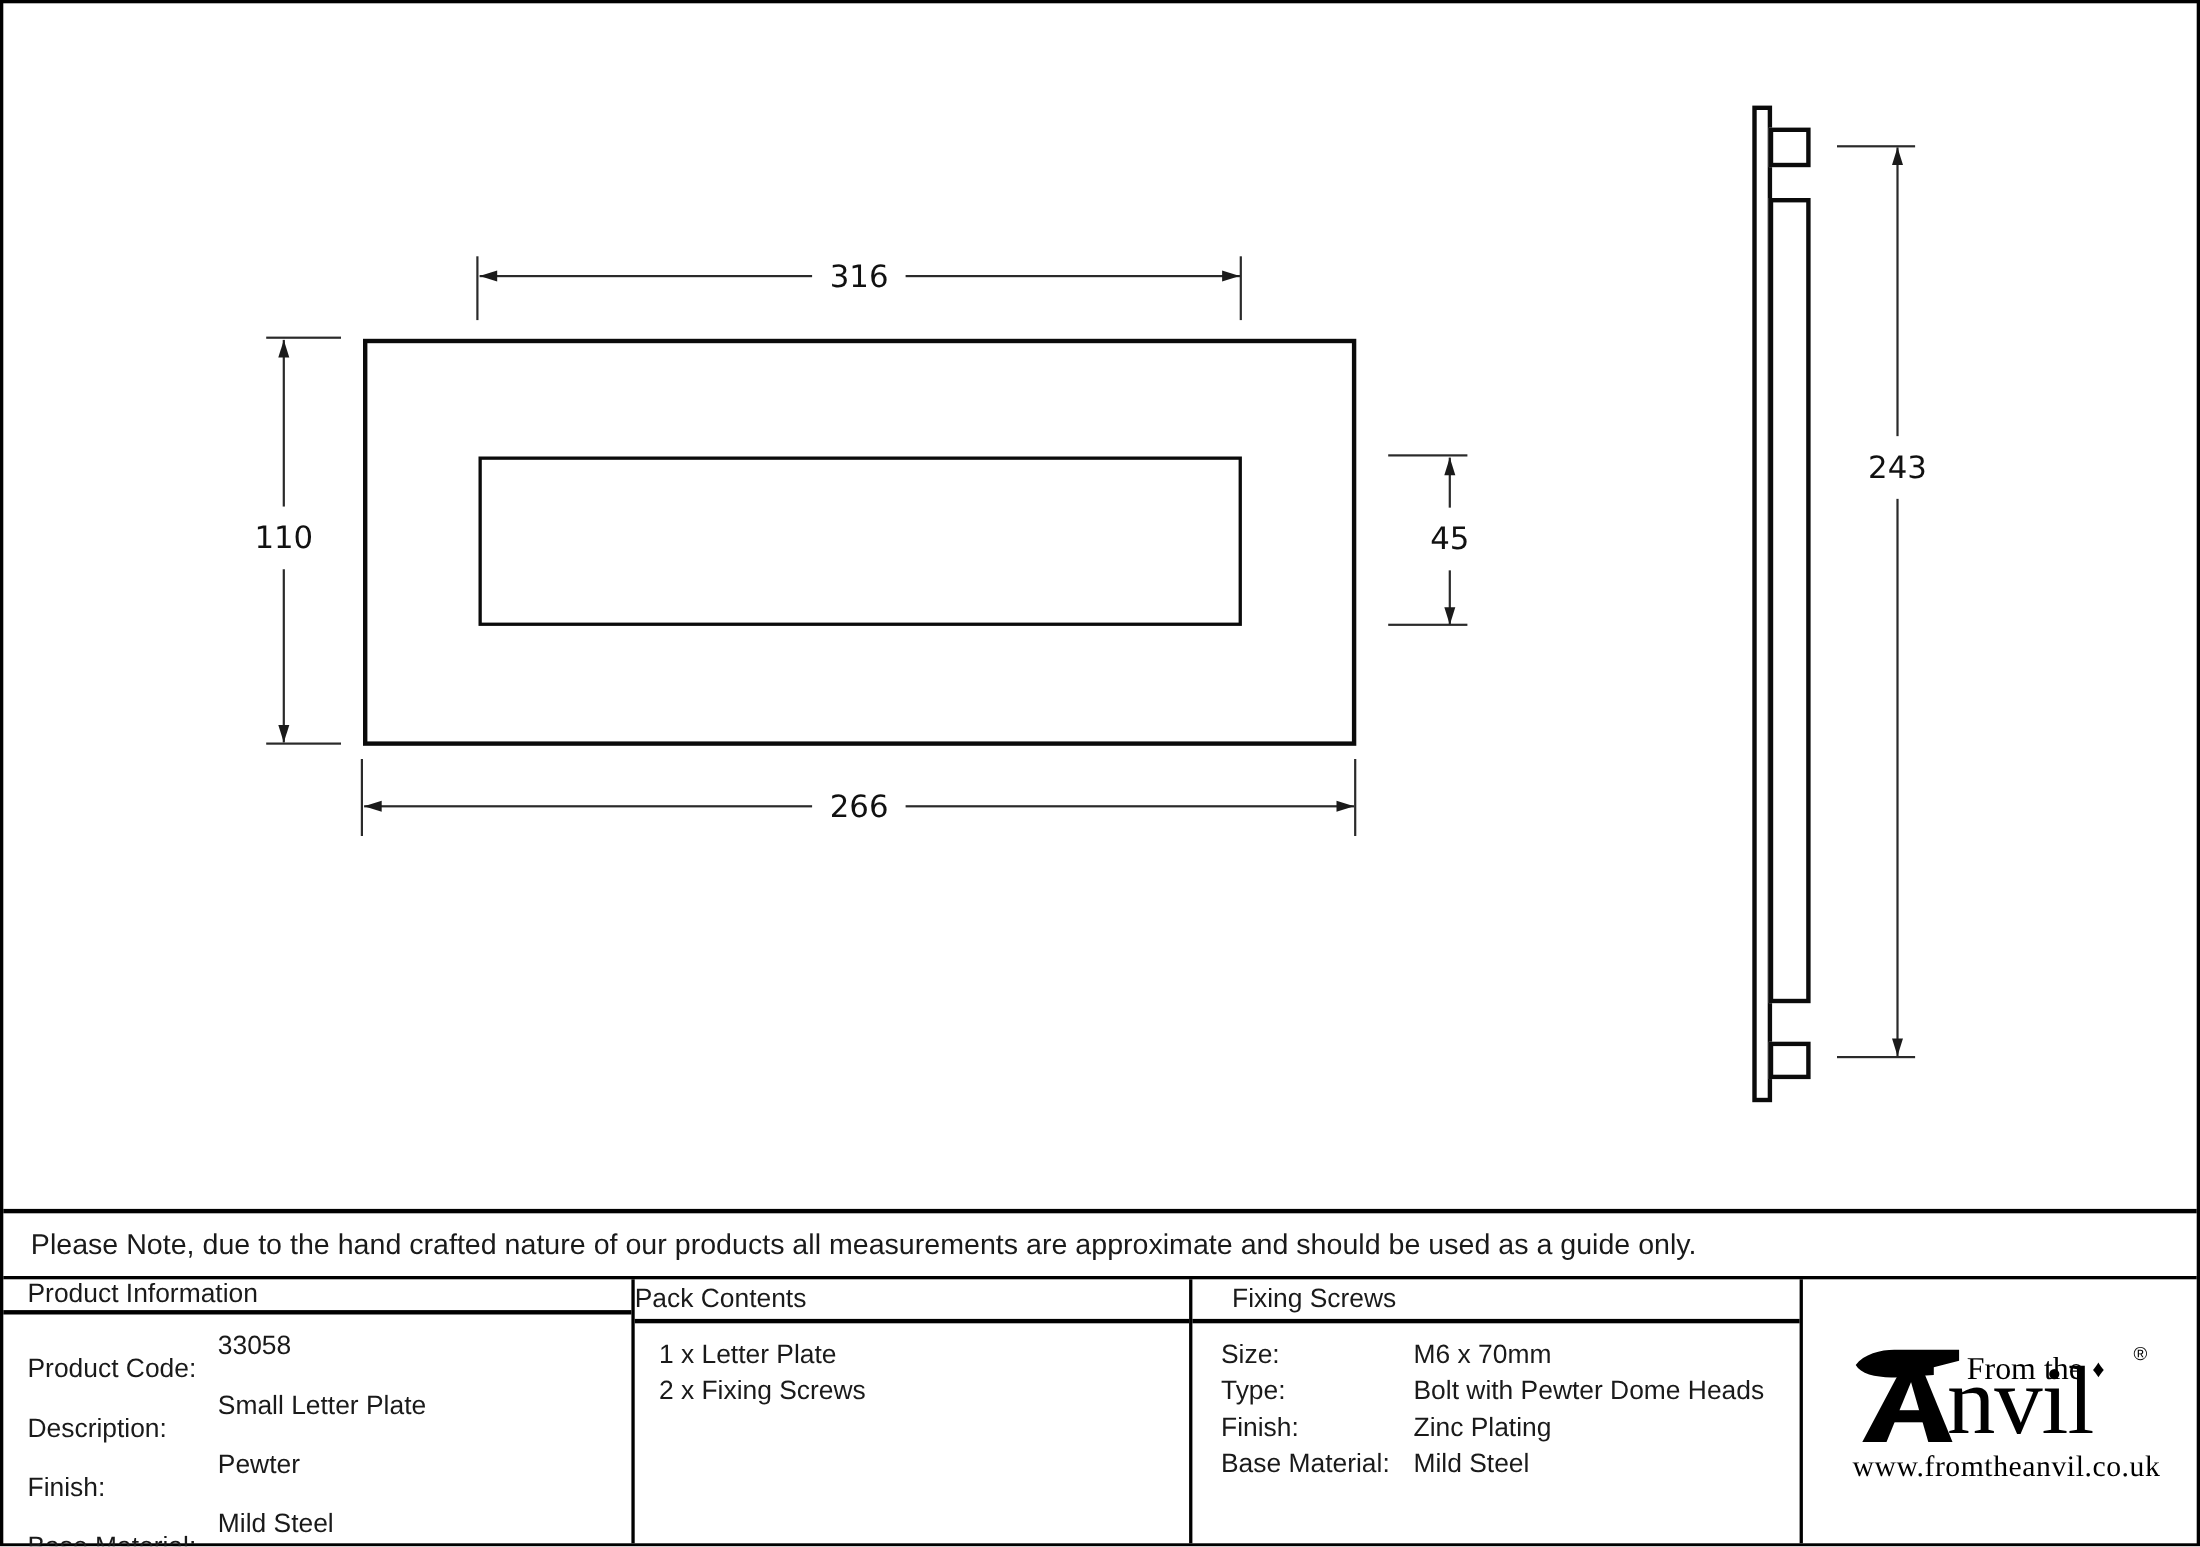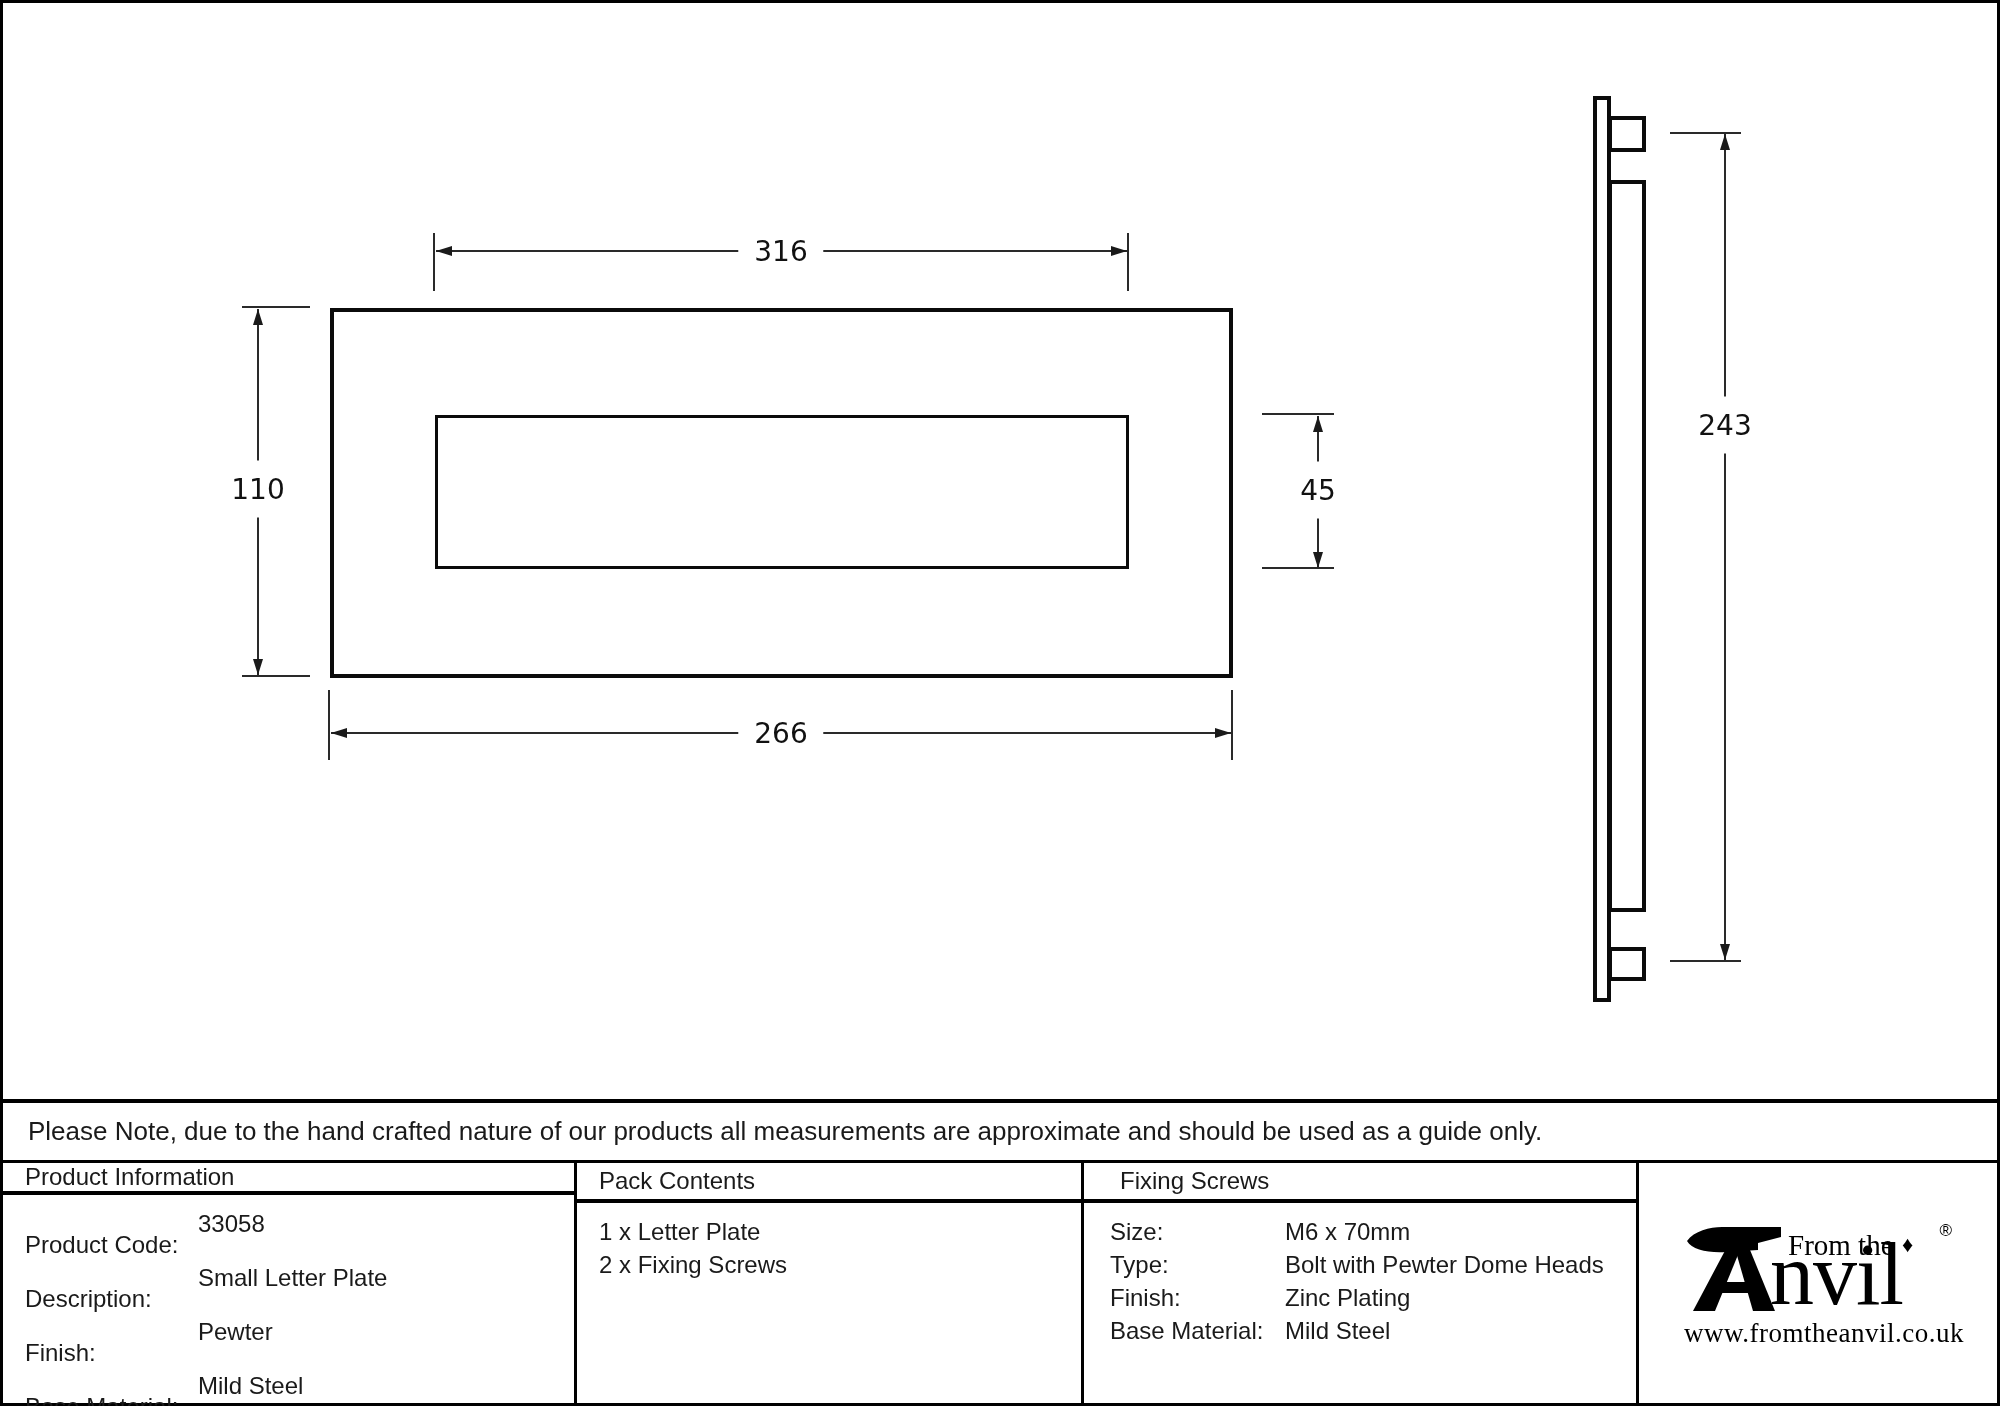--- a/index.html
+++ b/index.html
@@ -29,21 +29,21 @@
   
   .info-table{position:absolute;left:3px;right:3px;top:1163px;bottom:3px;display:flex;}
   .col{box-sizing:border-box;border-right:3px solid #000;display:flex;flex-direction:column;}
   .col.c1{width:574px;}
   .col.c2{width:507px;}
   .col.c3{width:555px;}
   .col.c4{flex:1;border-right:none;align-items:center;justify-content:center;border-radius:26px;}
   .col-header{box-sizing:border-box;height:40px;border-bottom:4px solid #000;
               display:flex;align-items:center;font-size:24px;}
   .c1 .col-header{padding-left:22px;}
-  .c2 .col-header{padding-left:22px;}
+  .c2 .col-header{}
   .c3 .col-header{padding-left:36px;}
   .col-body{padding-top:12px;font-size:24px;line-height:33px;}
   .c1 .col-body{padding-left:22px;}
   .c2 .col-body{padding-left:22px;}
   .c3 .col-body{padding-left:26px;}
   .kv{display:flex;}
   .kv .k{display:inline-block;}
   .c1 .kv .k{width:173px;margin-top:21px;}
   .c3 .kv .k{width:175px;}
 

